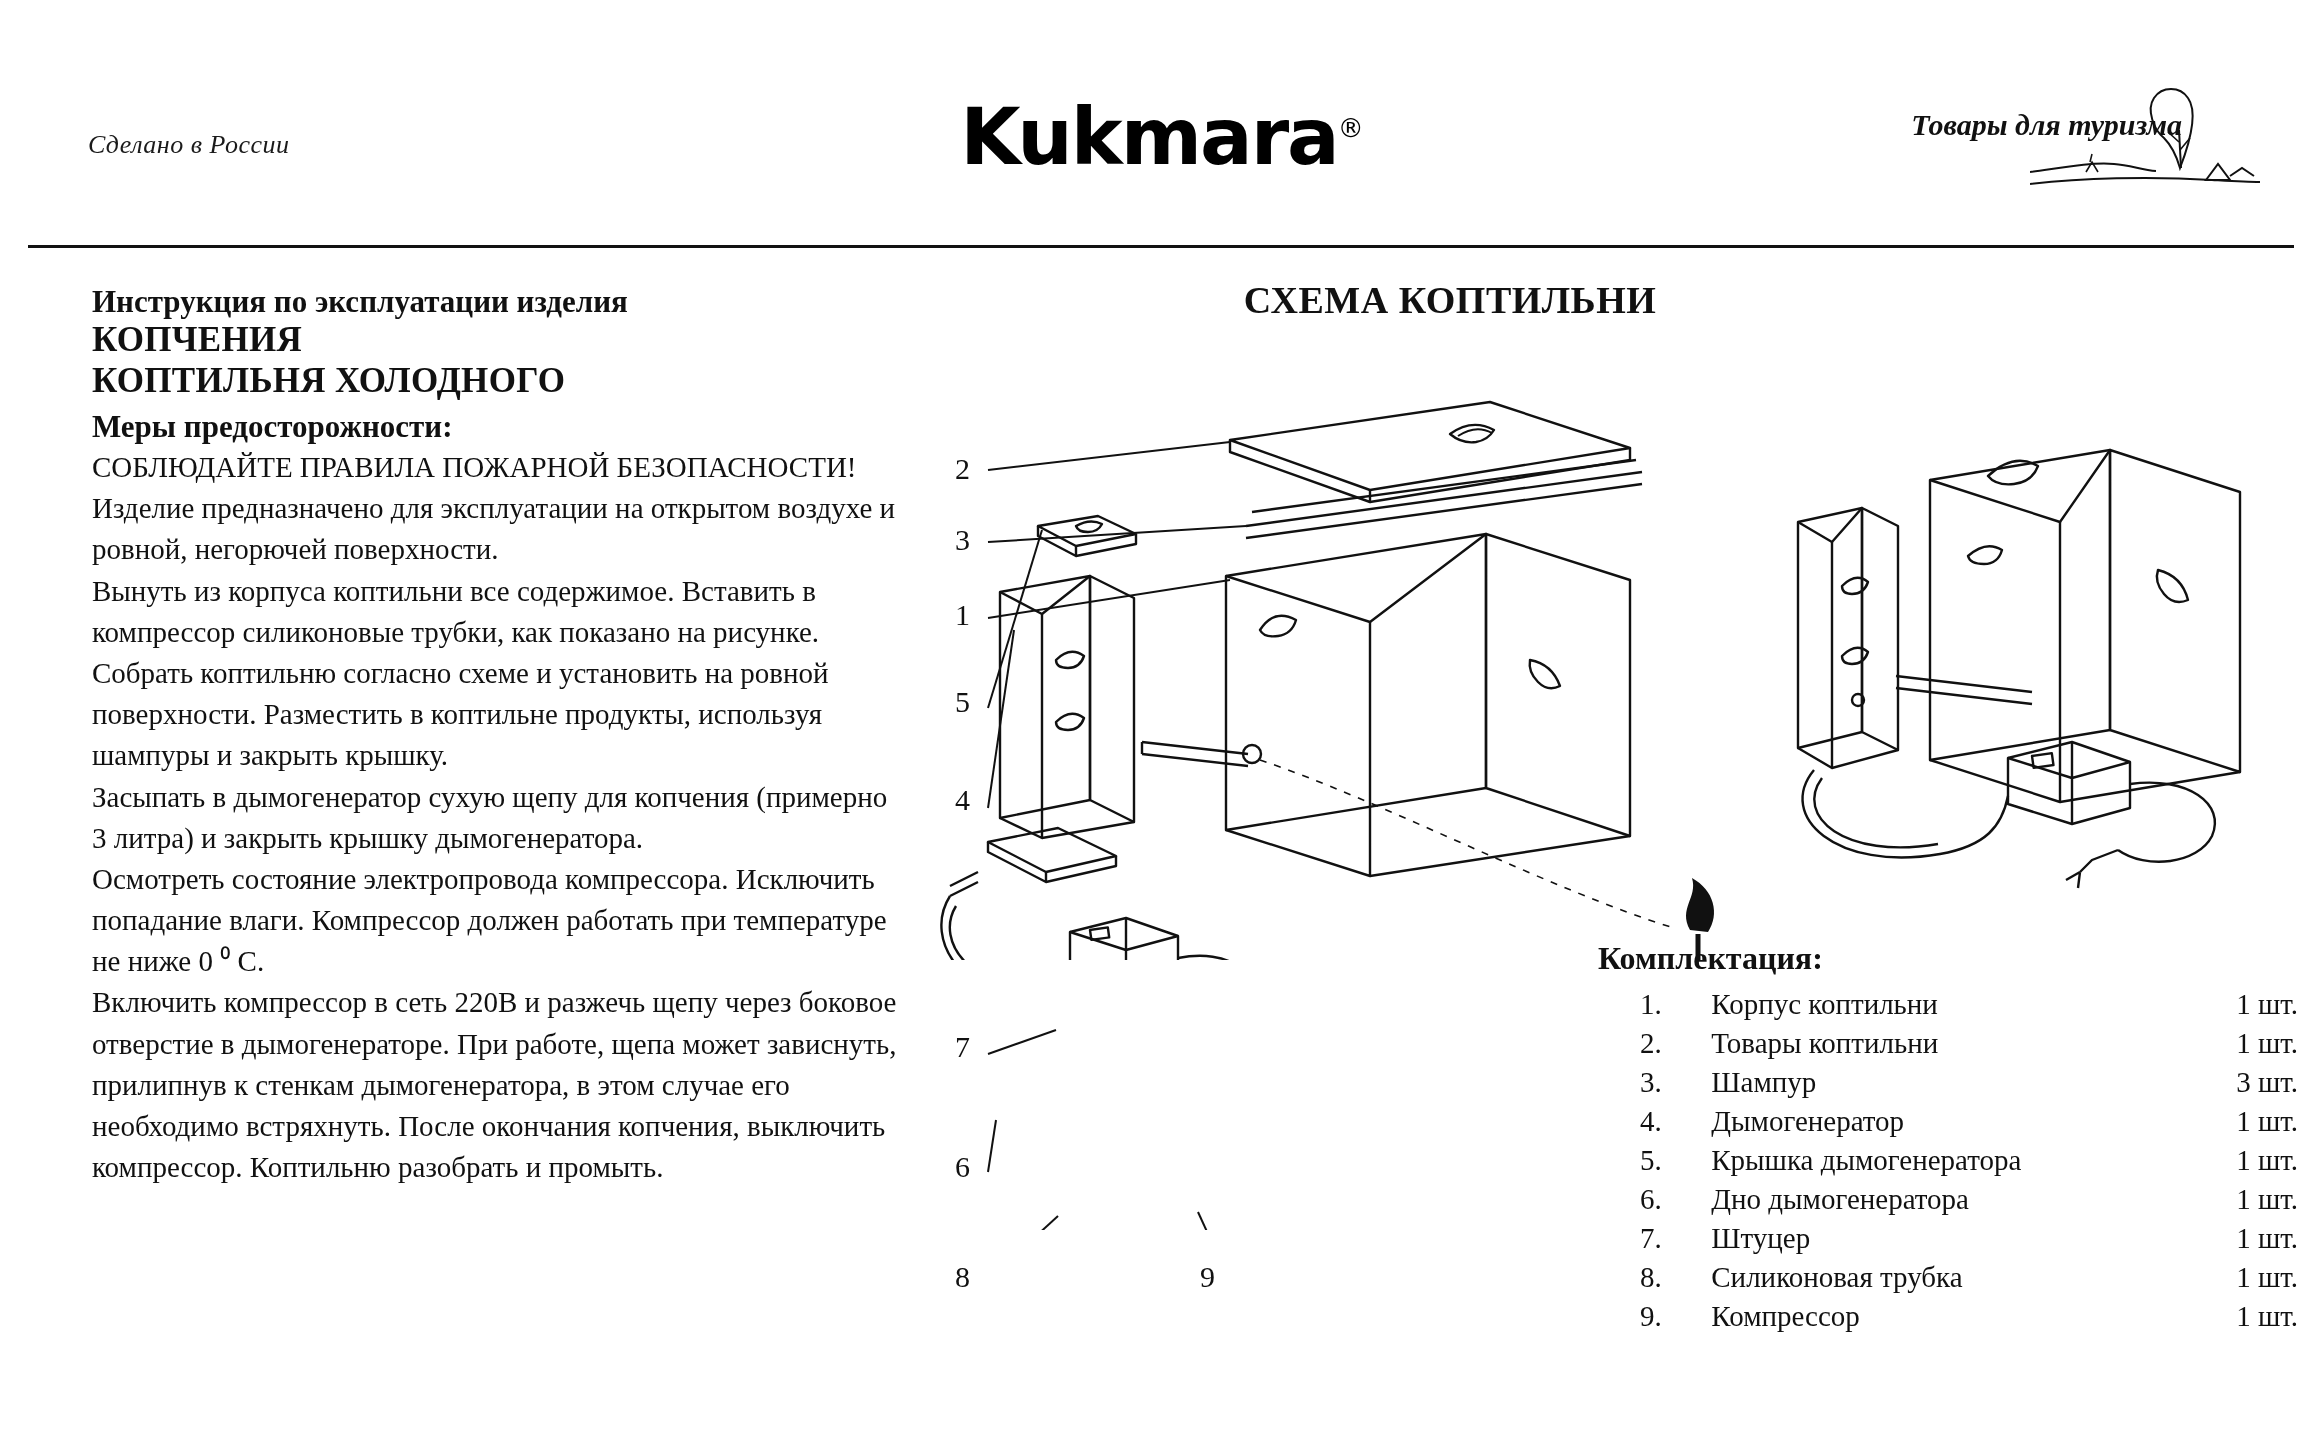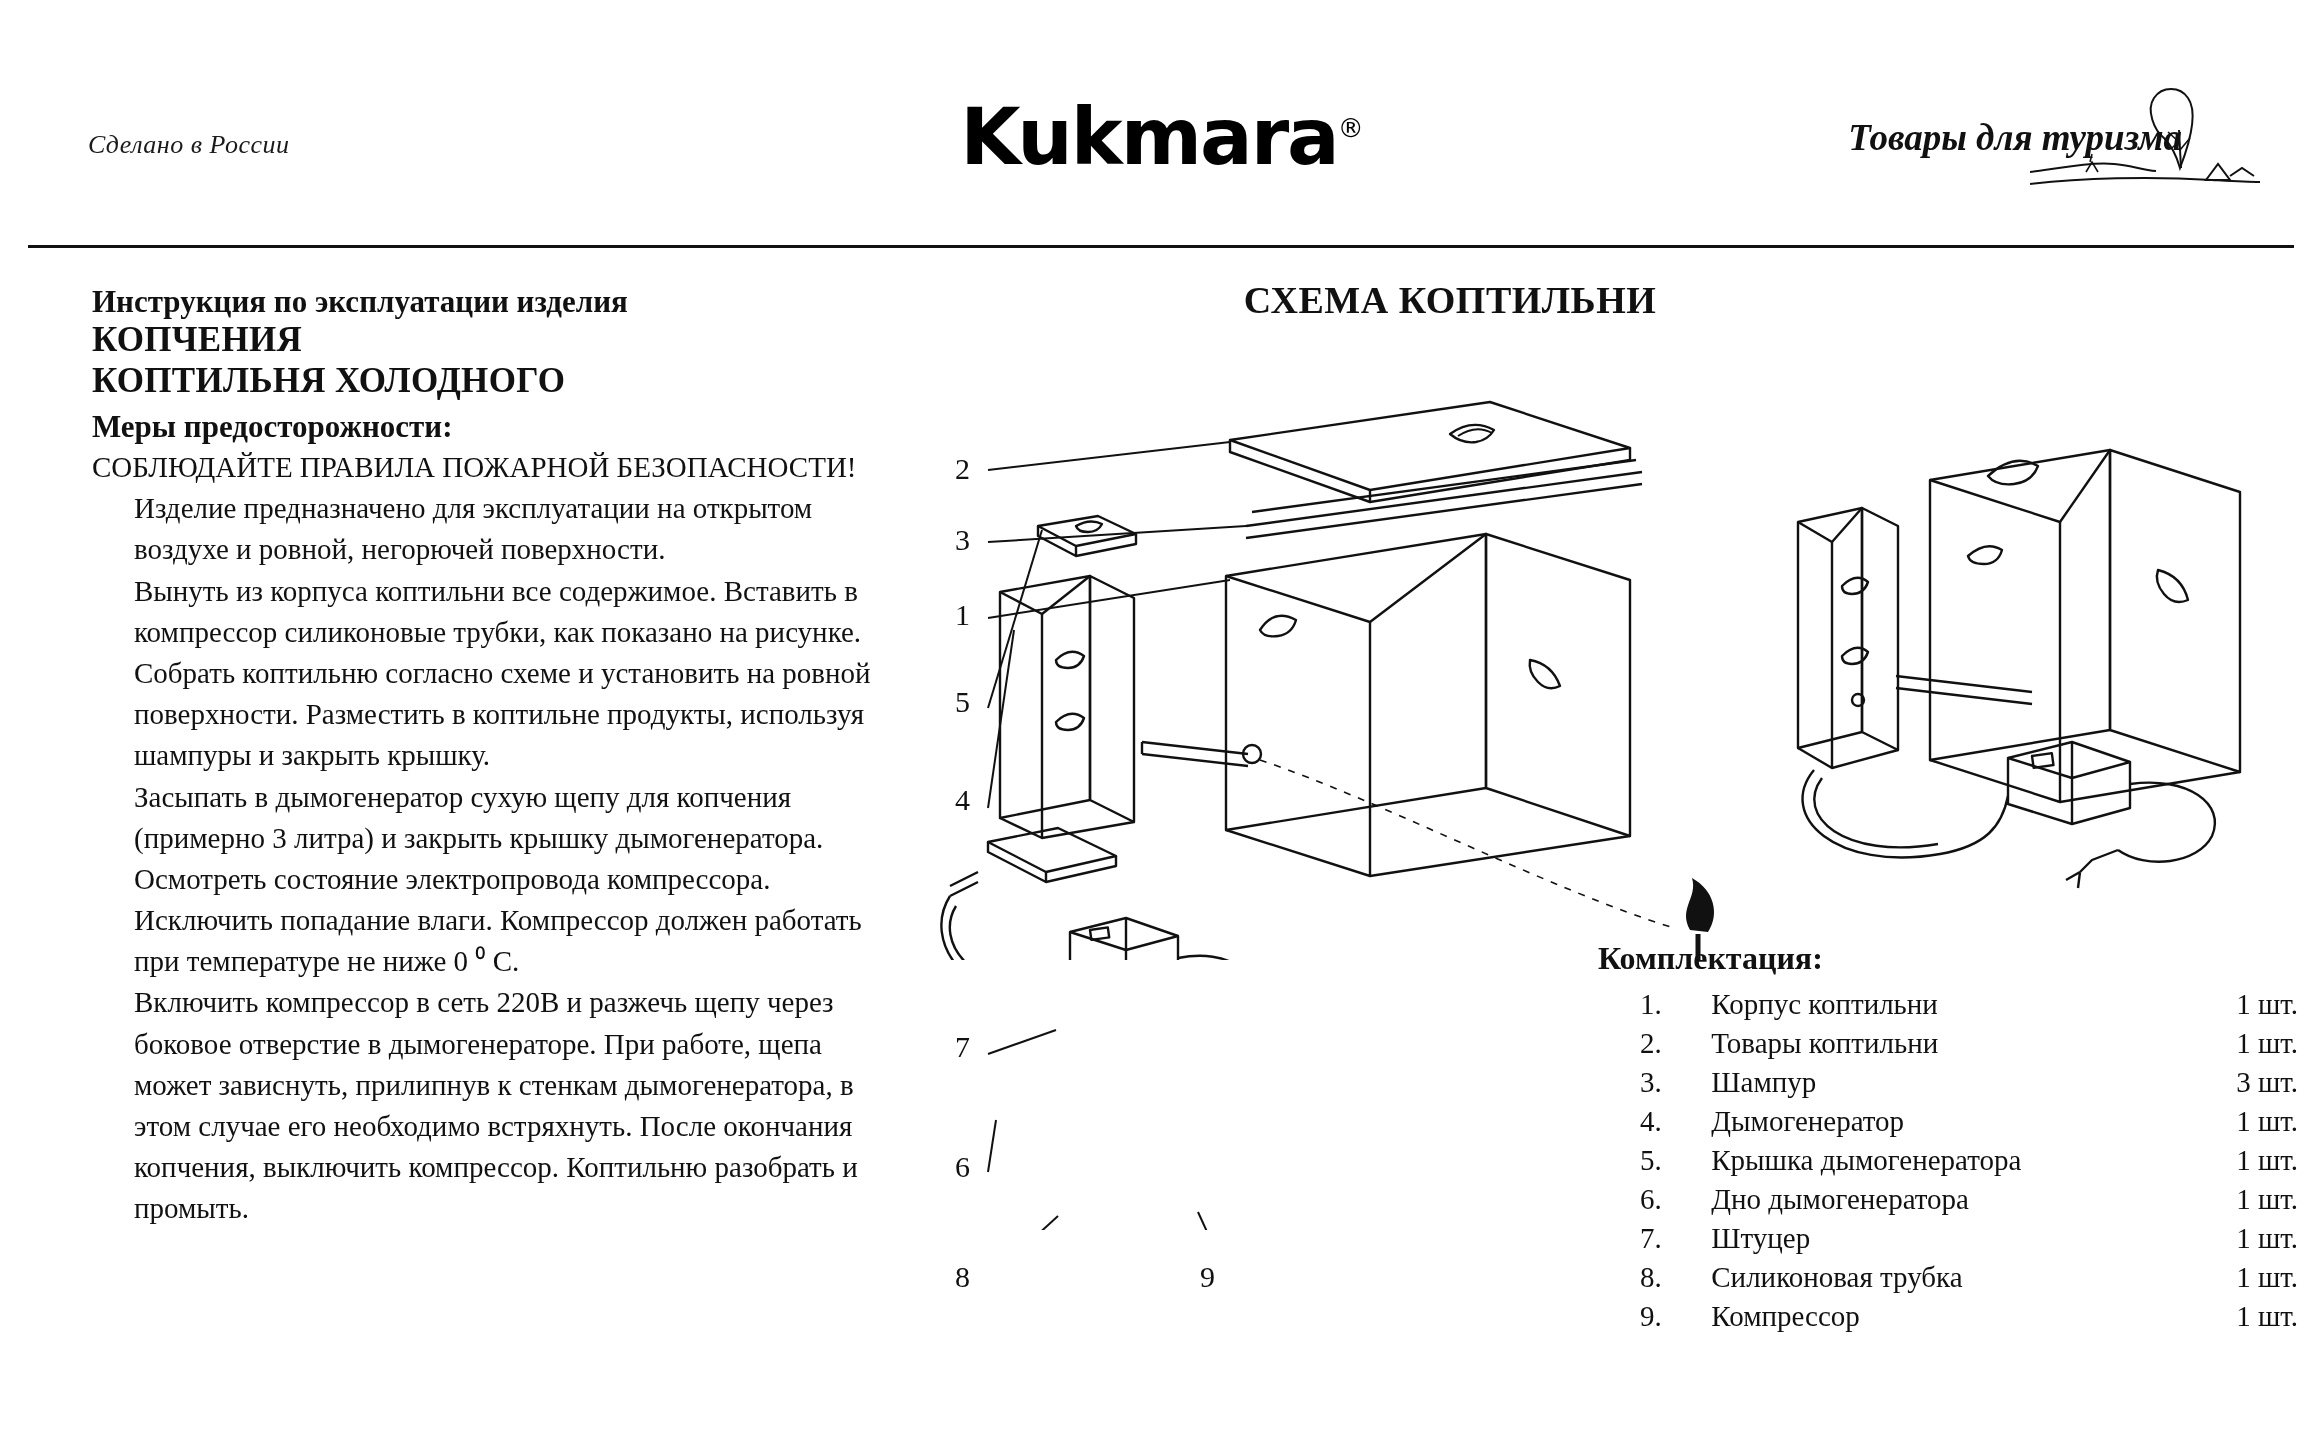--- a/index.html
+++ b/index.html
@@ -43,25 +43,25 @@
     letter-spacing: -2px;
     color: #000000;
   }
   .brand .reg {
     font-size: 26px;
     vertical-align: super;
     font-weight: normal;
   }
   .tourism {
     position: absolute;
-    right: 140px; top: 116px;
+    right: 140px; top: 108px;
     font-family: "Liberation Serif", serif;
     font-style: italic;
     font-weight: bold;
-    font-size: 37px;
+    font-size: 30px;
     color: #111;
   }
   .tree-logo {
     position: absolute;
     right: 62px; top: 72px;
     width: 230px; height: 120px;
   }
   .rule {
     position: absolute;
     left: 28px; top: 245px;
@@ -91,21 +91,21 @@
   }
   .para {
     font-size: 29px;
     line-height: 1.42;
     margin: 0;
     text-align: left;
   }
   .para.caps {
     font-variant: normal;
   }
-  .para + .para { margin-top: 0px; margin-left: 42px; }
+  .para + .para { margin-top: 0px; }
 
   
   .scheme-title {
     position: absolute;
     left: 1000px; top: 278px;
     width: 900px;
     text-align: center;
     font-weight: bold;
     font-size: 38px;
     letter-spacing: 0.5px;

